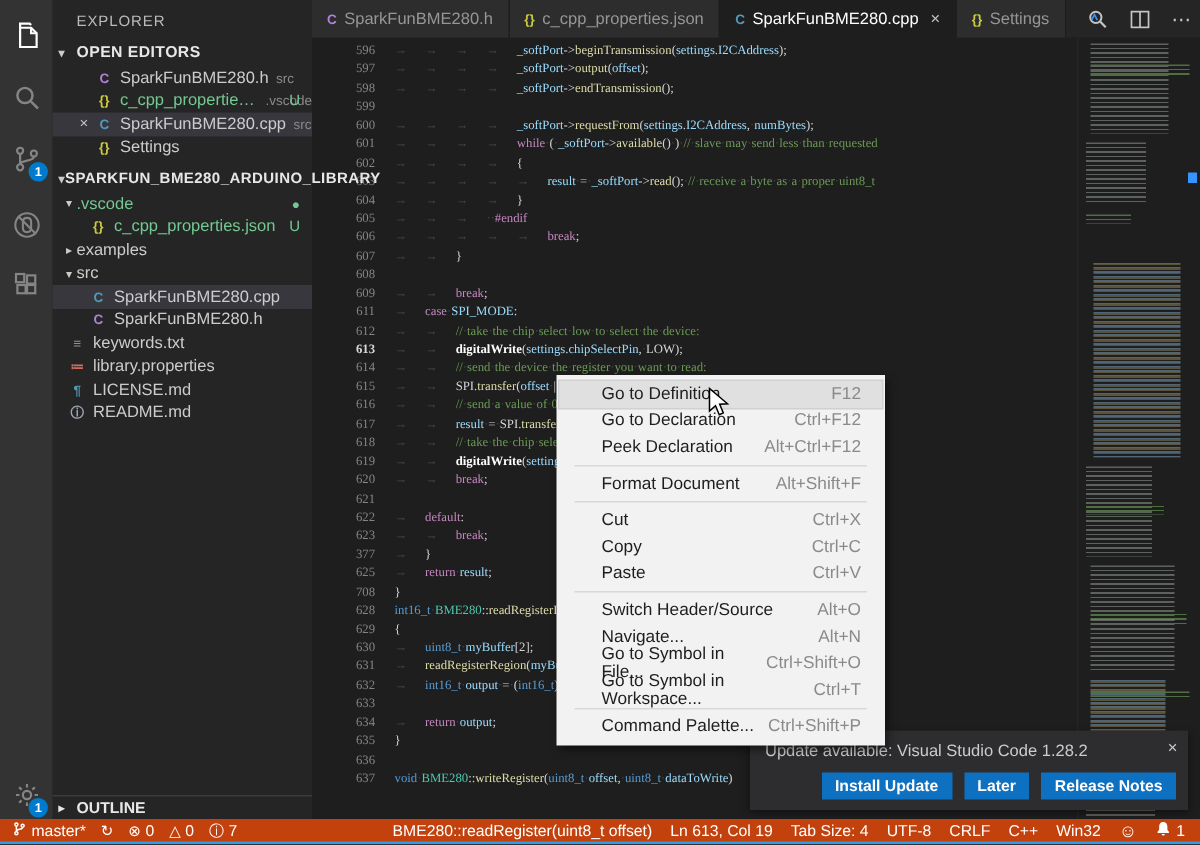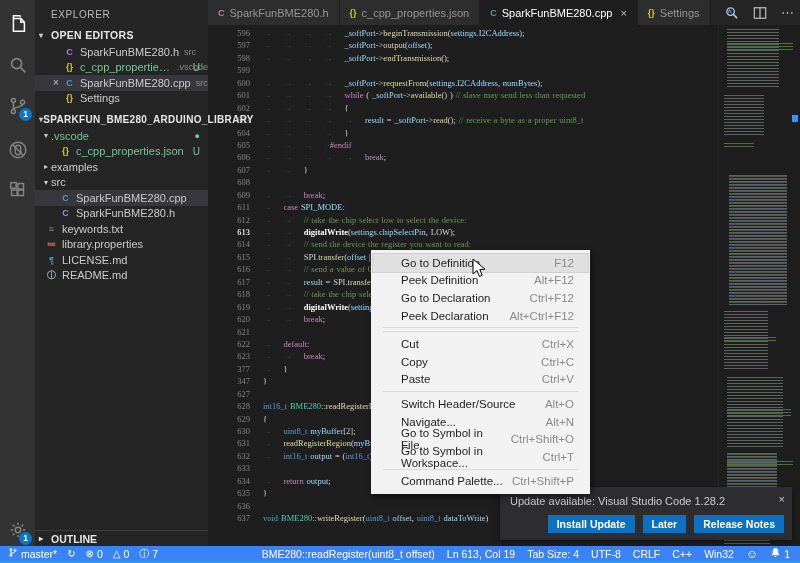--- a/index.html
+++ b/index.html
@@ -72,21 +72,21 @@
 
   
   .notif{position:absolute;left:500px;top:487px;width:292px;height:53px;background:#2d2d30;
     box-shadow:0 2px 6px rgba(0,0,0,.5);z-index:50;color:#cccccc;}
   .notif .msg{font-size:11px;padding:8px 24px 0 10px;white-space:nowrap;overflow:hidden;}
   .notif .nclose{position:absolute;right:7px;top:6px;color:#cccccc;font-size:11px;cursor:pointer;}
   .notif .btns{position:absolute;right:8px;bottom:7px;display:flex;gap:8px;}
   .nbtn{background:#0e70c0;color:#fff;font-size:10.5px;padding:3px 9px;cursor:pointer;font-weight:bold;}
 
   
-  .statusbar{position:absolute;left:0;bottom:0;right:0;height:17px;background:#3b82f6;color:#ffffff;
+  .statusbar{position:absolute;left:0;bottom:0;right:0;height:17px;background:#c2410c;color:#ffffff;
     display:flex;align-items:center;font-size:10.5px;z-index:60;border-bottom:2px solid #2f9cea;}
   .sb-left{display:flex;align-items:center;gap:10px;padding-left:8px;flex:1;}
   .sb-right{display:flex;align-items:center;gap:12px;padding-right:10px;}
   .sb-item{display:flex;align-items:center;gap:3px;cursor:pointer;white-space:nowrap;}
   .sb-ico{font-size:10px;}
 
   
   .cursor{position:absolute;left:472px;top:258px;z-index:200;pointer-events:none;}
 </style>
 </head>
@@ -292,22 +292,22 @@
       <div class="codeline"><span class="gut">615</span><span class="tabw">→</span><span class="tabw">→</span><span class="tok-p">SPI.</span><span class="tok-f">transfer</span><span class="tok-p">(</span><span class="tok-v">offset</span><span class="tok-p"><span class="dot">·</span>|<span class="dot">·</span></span><span class="tok-n">0x80</span><span class="tok-p">);<span class="dot">·</span></span><span class="tok-c">//<span class="dot">·</span>Ored<span class="dot">·</span>with<span class="dot">·</span>"read<span class="dot">·</span>request"<span class="dot">·</span>bit</span></div>
       <div class="codeline"><span class="gut">616</span><span class="tabw">→</span><span class="tabw">→</span><span class="tok-c">//<span class="dot">·</span>send<span class="dot">·</span>a<span class="dot">·</span>value<span class="dot">·</span>of<span class="dot">·</span>0<span class="dot">·</span>to<span class="dot">·</span>read<span class="dot">·</span>the<span class="dot">·</span>first<span class="dot">·</span>byte<span class="dot">·</span>returned:</span></div>
       <div class="codeline"><span class="gut">617</span><span class="tabw">→</span><span class="tabw">→</span><span class="tok-v">result</span><span class="tok-p"><span class="dot">·</span>=<span class="dot">·</span>SPI.</span><span class="tok-f">transfer</span><span class="tok-p">(</span><span class="tok-n">0x00</span><span class="tok-p">);</span></div>
       <div class="codeline"><span class="gut">618</span><span class="tabw">→</span><span class="tabw">→</span><span class="tok-c">//<span class="dot">·</span>take<span class="dot">·</span>the<span class="dot">·</span>chip<span class="dot">·</span>select<span class="dot">·</span>high<span class="dot">·</span>to<span class="dot">·</span>de-select:</span></div>
       <div class="codeline"><span class="gut">619</span><span class="tabw">→</span><span class="tabw">→</span><span class="tok-b">digitalWrite</span><span class="tok-p">(</span><span class="tok-v">settings</span><span class="tok-p">.</span><span class="tok-v">chipSelectPin</span><span class="tok-p">,<span class="dot">·</span>HIGH);</span></div>
       <div class="codeline"><span class="gut">620</span><span class="tabw">→</span><span class="tabw">→</span><span class="tok-k">break</span><span class="tok-p">;</span></div>
       <div class="codeline"><span class="gut">621</span></div>
       <div class="codeline"><span class="gut">622</span><span class="tabw">→</span><span class="tok-k">default</span><span class="tok-p">:</span></div>
       <div class="codeline"><span class="gut">623</span><span class="tabw">→</span><span class="tabw">→</span><span class="tok-k">break</span><span class="tok-p">;</span></div>
       <div class="codeline"><span class="gut">377</span><span class="tabw">→</span><span class="tok-p">}</span></div>
-      <div class="codeline"><span class="gut">347</span><span class="tok-p">}</span></div>
-      <div class="codeline"><span class="gut">627</span></div>
+      <div class="codeline"><span class="gut">625</span><span class="tabw">→</span><span class="tok-k">return<span class="dot">·</span></span><span class="tok-v">result</span><span class="tok-p">;</span></div>
+      <div class="codeline"><span class="gut">708</span><span class="tok-p">}</span></div>
       <div class="codeline"><span class="gut">628</span><span class="tok-y">int16_t<span class="dot">·</span></span><span class="tok-s">BME280</span><span class="tok-p">::</span><span class="tok-f">readRegisterInt16</span><span class="tok-p">(<span class="dot">·</span></span><span class="tok-y">uint8_t<span class="dot">·</span></span><span class="tok-v">offset</span><span class="tok-p"><span class="dot">·</span>)</span></div>
       <div class="codeline"><span class="gut">629</span><span class="tok-p">{</span></div>
       <div class="codeline"><span class="gut">630</span><span class="tabw">→</span><span class="tok-y">uint8_t<span class="dot">·</span></span><span class="tok-v">myBuffer</span><span class="tok-p">[2];</span></div>
       <div class="codeline"><span class="gut">631</span><span class="tabw">→</span><span class="tok-f">readRegisterRegion</span><span class="tok-p">(</span><span class="tok-v">myBuffer</span><span class="tok-p">,<span class="dot">·</span></span><span class="tok-v">offset</span><span class="tok-p">,<span class="dot">·</span></span><span class="tok-n">2</span><span class="tok-p">);<span class="dot">·</span></span><span class="tok-c">//Does<span class="dot">·</span>memory<span class="dot">·</span>transfer</span></div>
       <div class="codeline"><span class="gut">632</span><span class="tabw">→</span><span class="tok-y">int16_t<span class="dot">·</span></span><span class="tok-v">output</span><span class="tok-p"><span class="dot">·</span>=<span class="dot">·</span>(</span><span class="tok-y">int16_t</span><span class="tok-p">)</span><span class="tok-v">myBuffer</span><span class="tok-p">[0]<span class="dot">·</span>|<span class="dot">·</span></span><span class="tok-y">int16_t</span><span class="tok-p">(</span><span class="tok-v">myBuffer</span><span class="tok-p">[1]<span class="dot">·</span>&lt;&lt;<span class="dot">·</span></span><span class="tok-n">8</span><span class="tok-p">);</span></div>
       <div class="codeline"><span class="gut">633</span></div>
       <div class="codeline"><span class="gut">634</span><span class="tabw">→</span><span class="tok-k">return<span class="dot">·</span></span><span class="tok-v">output</span><span class="tok-p">;</span></div>
       <div class="codeline"><span class="gut">635</span><span class="tok-p">}</span></div>
       <div class="codeline"><span class="gut">636</span></div>
       <div class="codeline"><span class="gut">637</span><span class="tok-y">void<span class="dot">·</span></span><span class="tok-s">BME280</span><span class="tok-p">::</span><span class="tok-f">writeRegister</span><span class="tok-p">(</span><span class="tok-y">uint8_t<span class="dot">·</span></span><span class="tok-v">offset</span><span class="tok-p">,<span class="dot">·</span></span><span class="tok-y">uint8_t<span class="dot">·</span></span><span class="tok-v">dataToWrite</span><span class="tok-p">)</span></div>
@@ -338,32 +338,32 @@
         <div class="nbtn">Release Notes</div>
       </div>
   </div>
 
   <div class="ctxmenu" id="ctxmenu">
       <div class="mi hl">
         <span class="lbl">Go to Definition</span>
         <span class="key">F12</span>
       </div>
       <div class="mi">
-        <span class="lbl">Peek Definition</span>
-        <span class="key">Alt+F12</span>
-      </div>
-      <div class="mi">
         <span class="lbl">Go to Declaration</span>
         <span class="key">Ctrl+F12</span>
       </div>
       <div class="mi">
         <span class="lbl">Peek Declaration</span>
         <span class="key">Alt+Ctrl+F12</span>
       </div>
       <div class="msep"></div>
+      <div class="mi">
+        <span class="lbl">Format Document</span>
+        <span class="key">Alt+Shift+F</span>
+      </div>
       <div class="msep"></div>
       <div class="mi">
         <span class="lbl">Cut</span>
         <span class="key">Ctrl+X</span>
       </div>
       <div class="mi">
         <span class="lbl">Copy</span>
         <span class="key">Ctrl+C</span>
       </div>
       <div class="mi">

